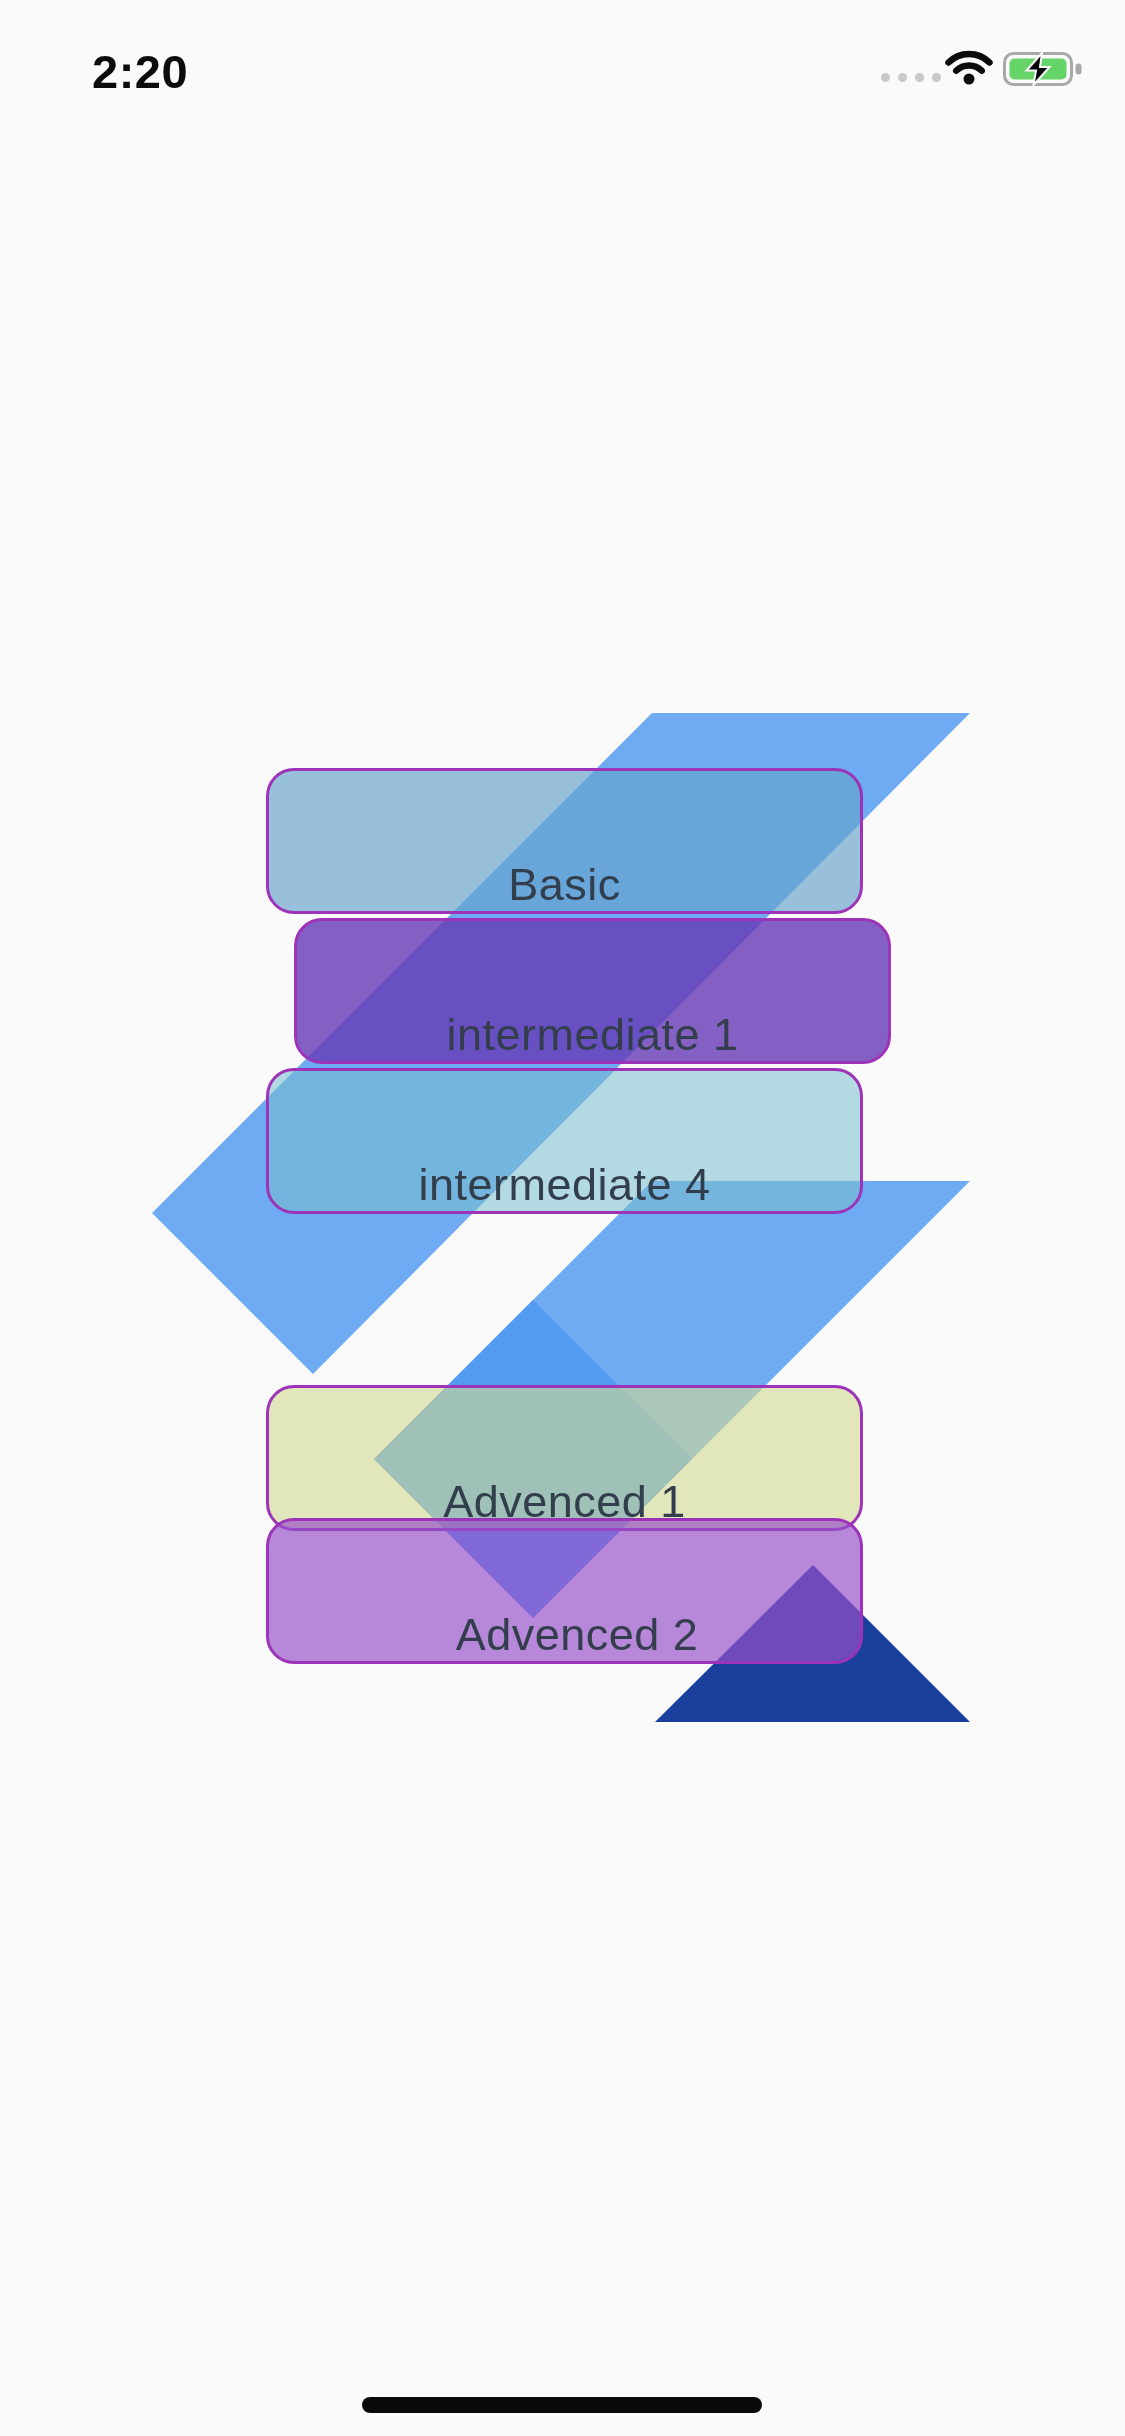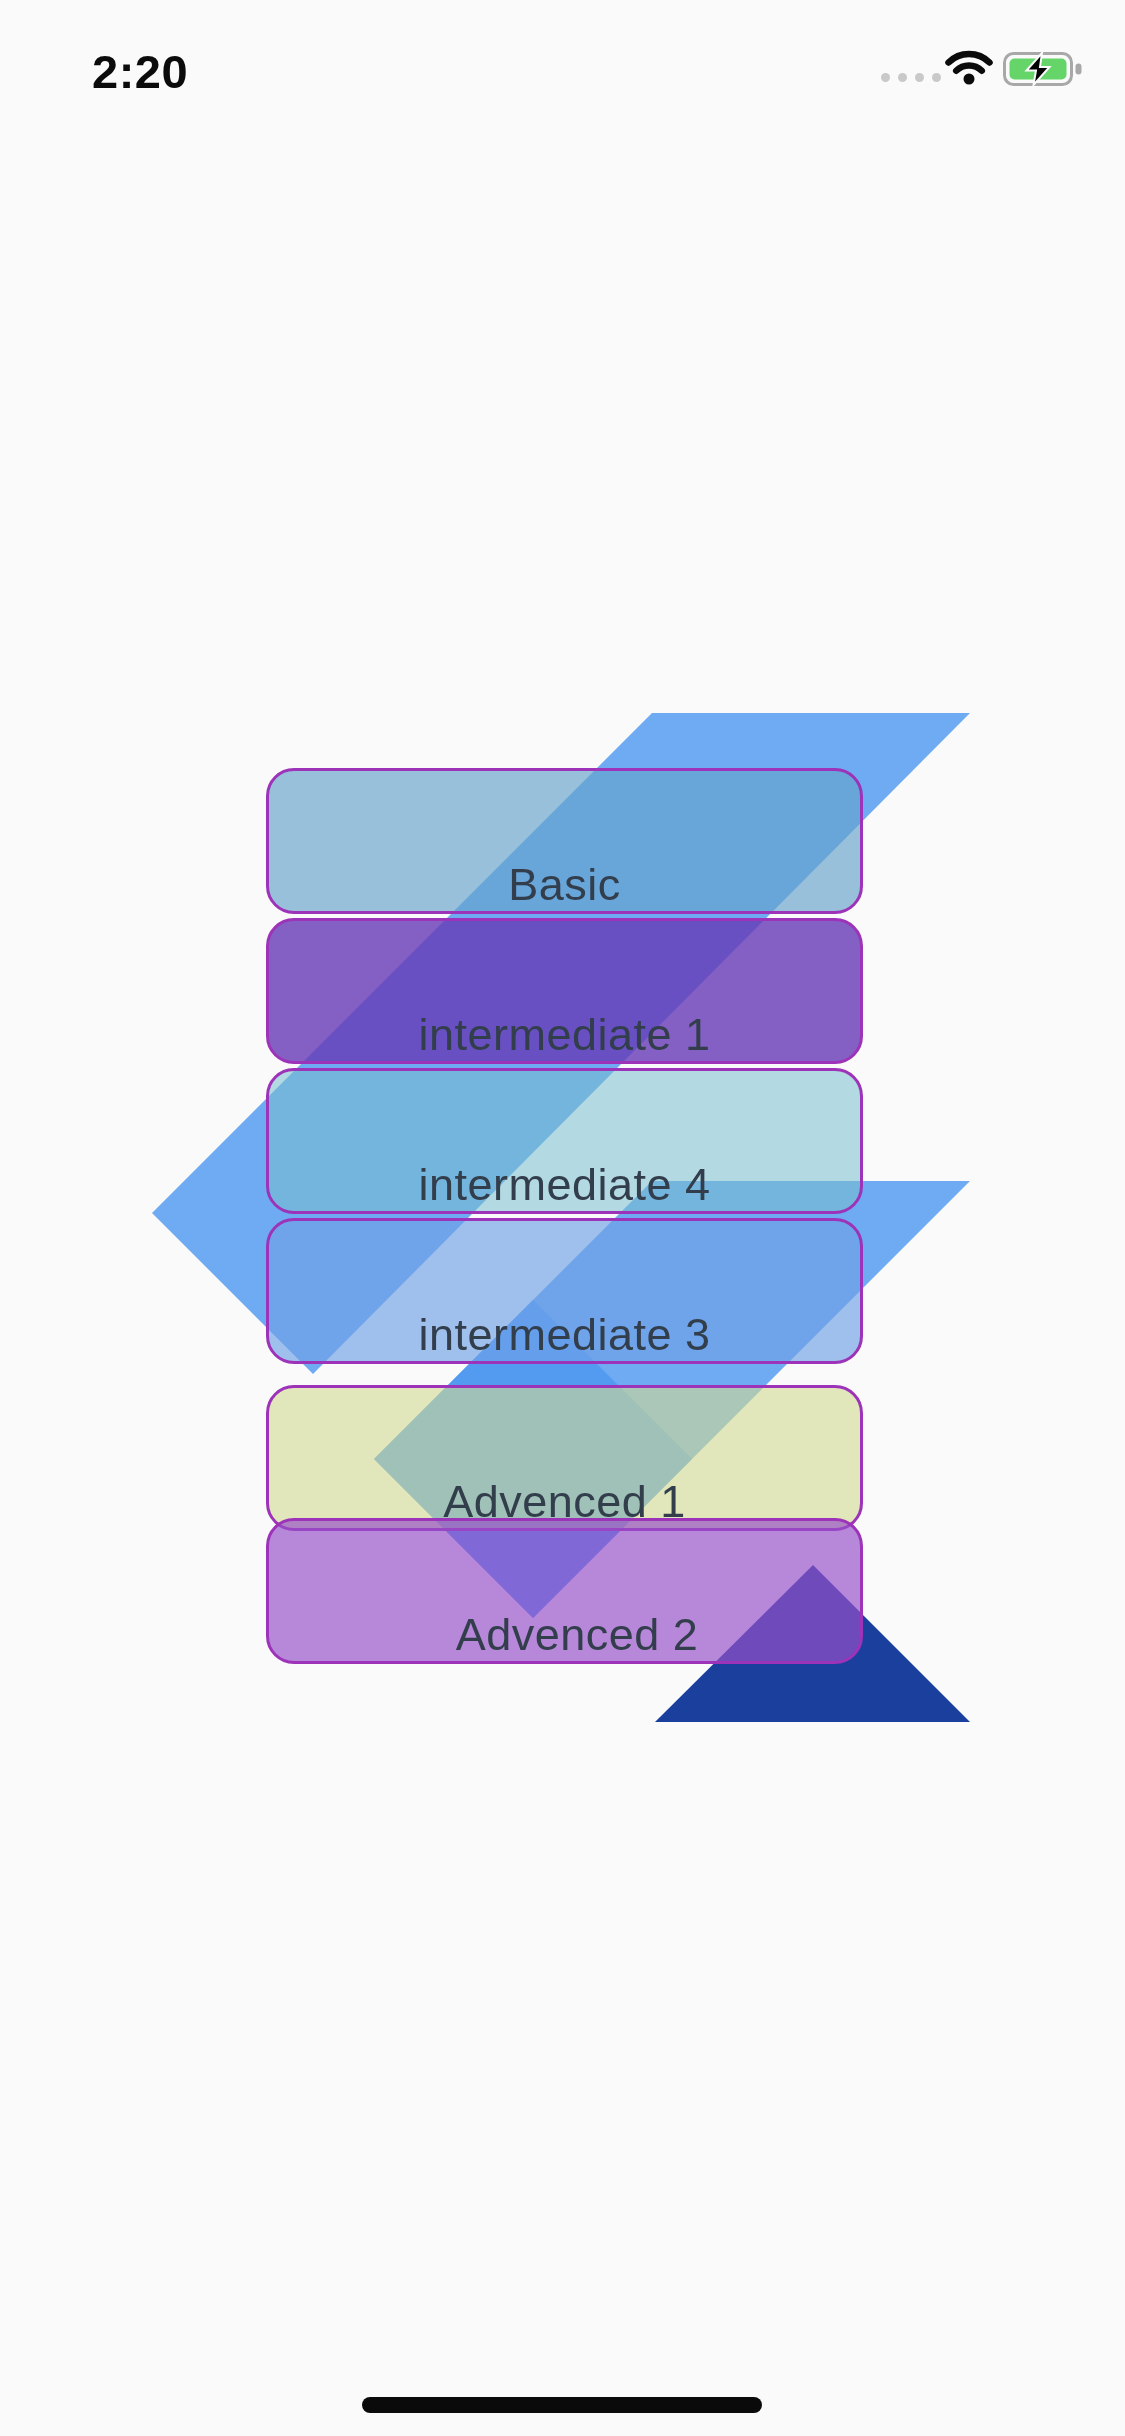--- a/index.html
+++ b/index.html
@@ -77,31 +77,28 @@
     <polygon class="logo-light" points="652,713 970,713 313,1374 152,1213" fill="#4C97F0" fill-opacity="0.8"></polygon>
     <polygon class="logo-light" points="652,1181 970,1181 533,1618 374,1459" fill="#4C97F0" fill-opacity="0.8"></polygon>
     <polygon class="logo-light" points="374,1459 533,1300 692,1459 533,1618" fill="#4C97F0" fill-opacity="0.8"></polygon>
     <polygon class="logo-dark" points="655,1722 970,1722 813,1565" fill="#1A3F9D"></polygon>
   </svg>
 
   <div class="lesson-btn" style="top: 768px; background: rgba(100, 162, 202, 0.65);">
     <span class="lbl">Basic</span>
   </div>
 
-  <div class="lesson-btn" style="top: 918px; background: rgba(103, 58, 183, 0.8);">
+  <div class="lesson-btn" style="top: 918px; background: rgba(103, 58, 183, 0.8); margin-left: 28px;">
     <span class="lbl">intermediate 1</span>
   </div>
 
   <div class="lesson-btn" style="top: 1068px; background: rgba(120, 190, 205, 0.55);">
     <span class="lbl">intermediate 4</span>
   </div>
 
-  <div class="lesson-btn" style="top: 1218px; background: rgba(110, 160, 230, 0.65);">
-    <span class="lbl">intermediate 3</span>
-  </div>
 
   <div class="lesson-btn" style="top: 1368px; background: rgba(210, 218, 145, 0.6); margin-top: 17px;">
     <span class="lbl">Advenced 1</span>
   </div>
 
   <div class="lesson-btn" style="top: 1518px; background: rgba(150, 80, 200, 0.68); padding-left: 25px;">
     <span class="lbl">Advenced 2</span>
   </div>
 
   <div class="home-indicator" style="background: rgb(10, 10, 10);"></div>

